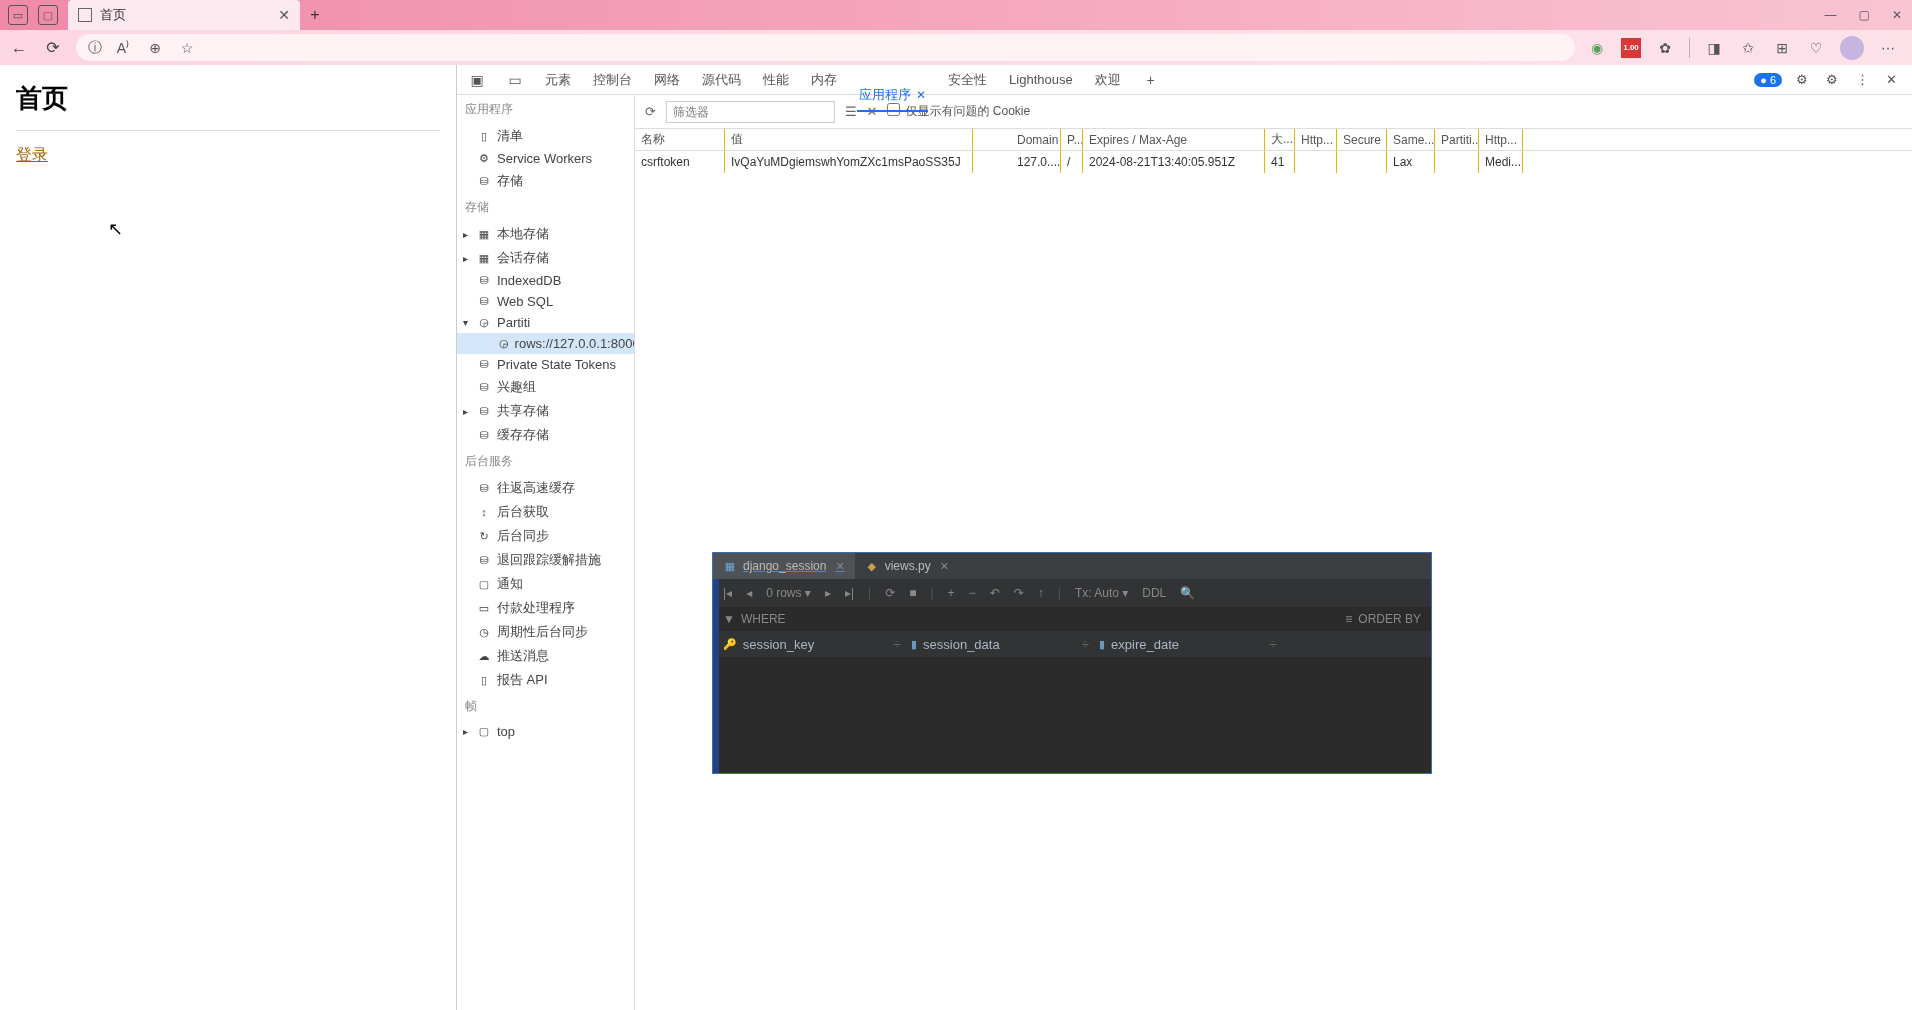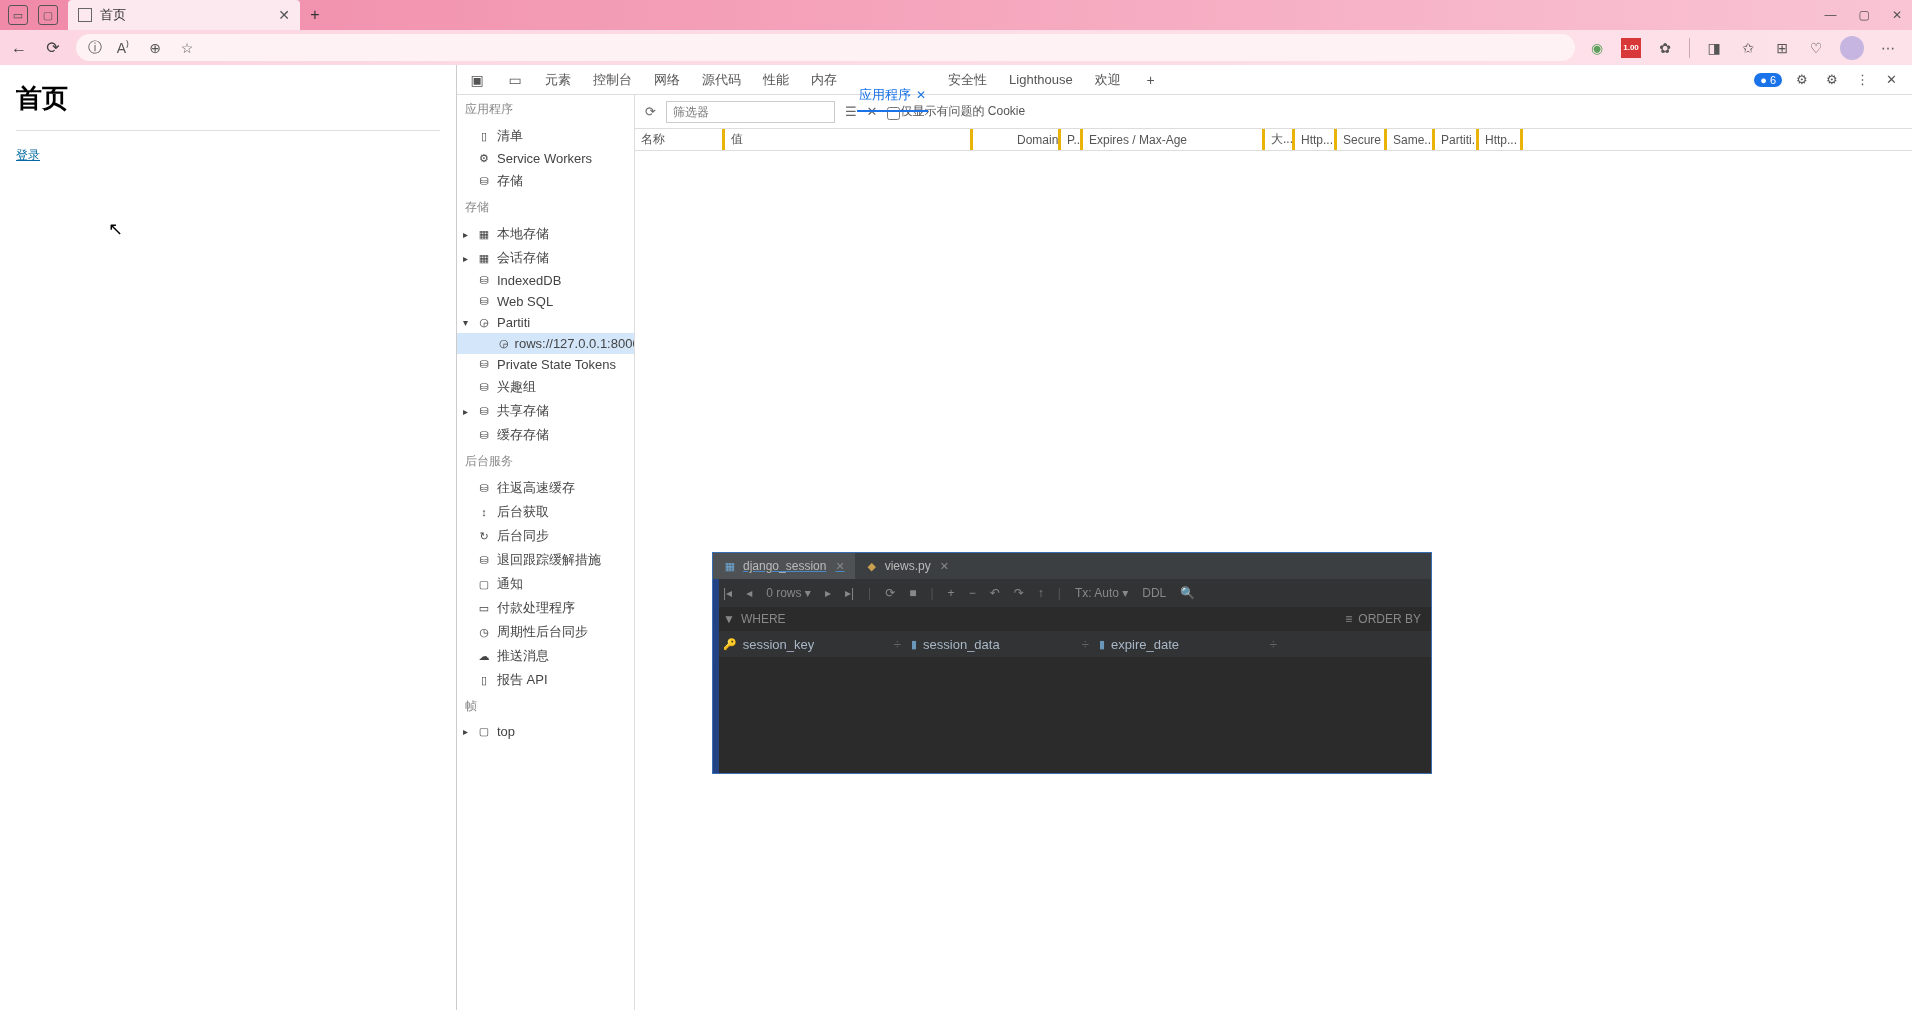--- a/index.html
+++ b/index.html
@@ -27,21 +27,21 @@
 .tb-ico{width:20px;height:20px;display:flex;align-items:center;justify-content:center;color:#555;font-size:14px;}
 .ext-red { width:20px;height:20px;background:#d93838;display:flex;align-items:center;justify-content:center;color:#fff;font-size:8px;font-weight:bold;}
 .vdiv{width:1px;height:20px;background:#d4a5b4;}
 .avatar{width:24px;height:24px;border-radius:50%;background:#c5b5e0;}
 
 
 .main { height: 945px; display: flex; }
 .page { width: 456px; padding: 16px; }
 .page h1 { font-size: 26px; font-weight: bold; margin-bottom: 14px; }
 .page hr { border: none; border-top: 1px solid #ddd; margin-bottom: 14px; }
-.page a { color: #0369a1; font-size: 12px; }
+.page a { color: #a16207; font-size: 16px; }
 .cursor { position:absolute; left:108px; top:218px; font-size:18px; pointer-events:none;}
 
 
 .devtools { flex: 1; display: flex; flex-direction: column; border-left: 1px solid #ccc; }
 .dt-tabs { height: 30px; display: flex; align-items: center; border-bottom: 1px solid #ddd; padding: 0 10px; gap: 18px; font-size: 13px; color: #555; }
 .dt-tab { padding: 6px 2px; cursor:pointer; }
 .dt-tab.active { color: #1a73e8; border-bottom: 2px solid #1a73e8; position:relative;margin-top:32px;}
 .dt-tab .tab-x { margin-left:5px; font-size:12px;}
 .dt-right { margin-left:auto; display:flex; gap:14px; align-items:center;}
 .badge-blue { background:#1a73e8; color:#fff; border-radius:8px; padding:1px 6px; font-size:11px;}
@@ -54,25 +54,25 @@
 .side-item.l1 { padding-left: 20px;}
 .side-item.sel { background: #d4e6f9; }
 .side-item.exp::before { content:"▸"; position:absolute; margin-left:-14px; font-size:10px;}
 .side-item.opn::before { content:"▾"; position:absolute; margin-left:-14px; font-size:10px;}
 .tico{width:14px;height:14px;display:inline-flex;align-items:center;justify-content:center;font-size:11px;}
 
 .dt-main { flex:1; display:flex; flex-direction:column;}
 .cookie-bar { height: 34px; display:flex; align-items:center; padding: 0 10px; gap:10px; border-bottom:1px solid #ddd; font-size:13px;}
 .filter-input { flex:0 0 120px; height:22px; border:1px solid #ccc; padding:0 6px; font-size:12px;}
 .cb-ico{color:#666;}
-.chk { display:flex; align-items:flex-end; font-size:12px; color:#555;}
+.chk { display:flex; align-items:flex-start; gap:5px; font-size:12px; color:#555;}
 
 .cookie-table { flex:1; }
 .ct-head { display:flex; border-bottom:1px solid #ddd; font-size:12px; color:#555; height:22px; align-items:center;}
-.ct-head > div, .ct-row > div { border-right:3px solid #eab308; padding:0 6px; height:100%; display:flex; align-items:center; overflow:hidden; white-space:nowrap;}
+.ct-head > div, .ct-row > div { border-right:1px solid #eab308; padding:0 6px; height:100%; display:flex; align-items:center; overflow:hidden; white-space:nowrap;}
 .ct-row { display:flex; height:22px; font-size:12px; color:#333; }
 .c-name{width:90px;} .c-val{width:248px;} .c-dom{width:50px;margin-left:38px;} .c-path{width:22px;} .c-exp{width:182px;} .c-size{width:30px;} .c-http{width:42px;} .c-sec{width:50px;} .c-same{width:48px;} .c-part{width:44px;} .c-prio{width:44px;}
 
 
 .ide { position: fixed; left: 713px; top: 553px; width: 718px; height: 220px; background: #2b2b2b; color: #bbb; font-family: "JetBrains Mono", Consolas, monospace; font-size: 13px; box-shadow:0 0 0 1px #3b6db5;}
 .ide-tabs { height: 26px; background: #3c3f41; display:flex; align-items:stretch;}
 .ide-tab { padding: 4px 10px; display:flex; align-items:center; gap:6px; font-size:12px; color:#bbb;}
 .ide-tab.active { background:#4e5254; text-decoration: underline; text-decoration-color:#4a88c7;}
 .ide-tab .tx{color:#888;font-size:11px;margin-left:3px;}
 .ide-tool { height: 28px; background:#313335; display:flex; align-items:center; padding:0 10px; gap:14px; font-size:12px; color:#888;}
@@ -289,20 +289,33 @@
             <div class="c-dom">Domain</div>
             <div class="c-path">P...</div>
             <div class="c-exp">Expires / Max-Age</div>
             <div class="c-size">大...</div>
             <div class="c-http">Http...</div>
             <div class="c-sec">Secure</div>
             <div class="c-same">Same...</div>
             <div class="c-part">Partiti...</div>
             <div class="c-prio">Http...</div>
           </div>
+          <div class="ct-row">
+            <div class="c-name">csrftoken</div>
+            <div class="c-val">IvQaYuMDgiemswhYomZXc1msPaoSS35J</div>
+            <div class="c-dom">127.0....</div>
+            <div class="c-path">/</div>
+            <div class="c-exp">2024-08-21T13:40:05.951Z</div>
+            <div class="c-size">41</div>
+            <div class="c-http"></div>
+            <div class="c-sec"></div>
+            <div class="c-same">Lax</div>
+            <div class="c-part"></div>
+            <div class="c-prio">Medi...</div>
+          </div>
         </div>
       </div>
     </div>
   </div>
 </div>
 
 <div class="ide">
   <div class="ide-left-gutter"></div>
   <div class="ide-tabs">
     <div class="ide-tab active">

